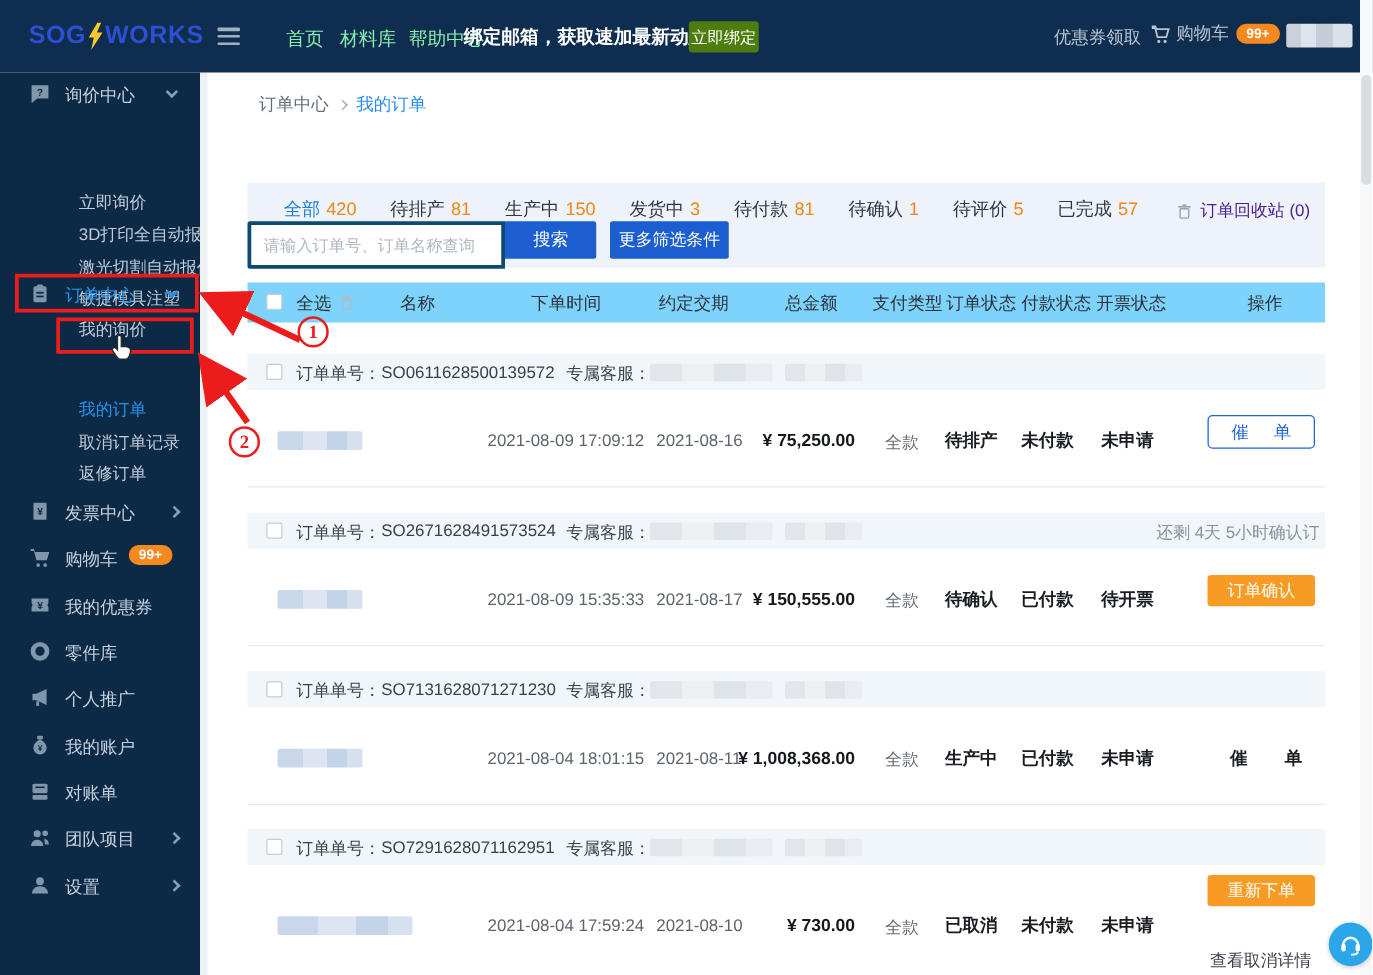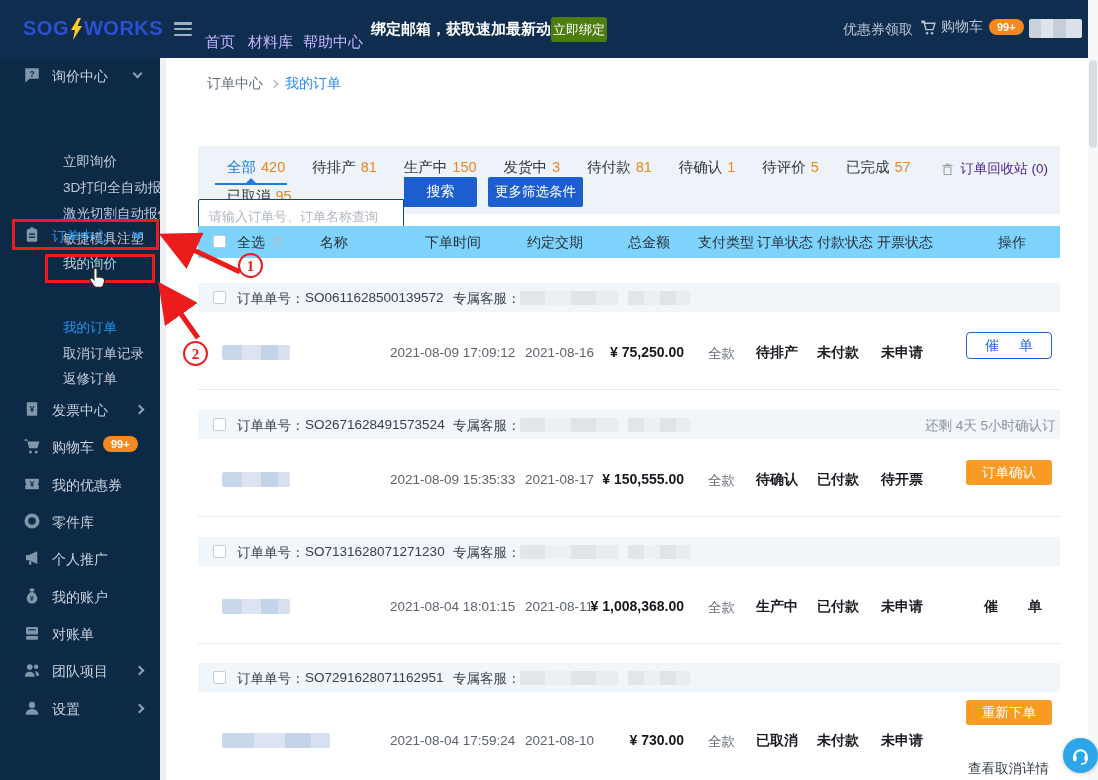--- a/index.html
+++ b/index.html
@@ -8,21 +8,21 @@
     position:relative; width:1098px; height:780px; overflow:hidden;
     font-family:"Liberation Sans","DejaVu Sans",sans-serif; background:#fff;
   }
 
   
   .navbar { position:absolute; top:0; left:0; width:1098px; height:58px; background:#0e2d4f; z-index:5; }
   .logo { position:absolute; left:23px; top:17px; font-size:20px; font-weight:800; color:#2d4fd2; letter-spacing:.5px; display:flex; align-items:center; }
   .logo svg { margin:0 1px; }
   .hamburger { position:absolute; left:174px; top:22px; width:18px; height:14px; display:flex; flex-direction:column; justify-content:space-between; cursor:pointer; }
   .hamburger span { display:block; height:2.5px; background:#9fb0c2; border-radius:1px; }
-  .navlink { position:absolute; top:33px; color:#c4b5fd; font-size:15px; text-decoration:none; cursor:pointer; }
+  .navlink { position:absolute; top:22px; color:#86efac; font-size:15px; text-decoration:none; cursor:pointer;margin-left:24px; }
   .notice { position:absolute; left:371px; top:20px; color:#ffffff; font-size:15px; font-weight:bold; }
   .bind-btn { position:absolute; left:551px; top:17px; width:56px; height:25px; background:#4d7c0f; color:#fff; border:none; border-radius:3px; font-size:13px; cursor:pointer; font-family:inherit; }
   .coupon-link { position:absolute; left:843px; top:21px; color:#b9c4d1; font-size:14px; cursor:pointer; }
   .nav-cart { position:absolute; left:920px; top:18px; display:flex; align-items:center; cursor:pointer; }
   .nav-cart .lbl { color:#b9c4d1; font-size:14px; margin-left:4px; }
   .badge { display:inline-block; background:#f5881f; color:#fff; font-size:11px; font-weight:bold; border-radius:9px; padding:2px 8px; margin-left:6px;text-align:right; }
   .user-blur { position:absolute; left:1029px; top:19px; width:53px; height:19px; border-radius:2px;
     background:linear-gradient(90deg,#c9d2dc 0 22%,#dee4ea 22% 45%,#c4cdd8 45% 70%,#dbe1e8 70%); cursor:pointer; }
 
   
@@ -49,21 +49,21 @@
   .tabbar { position:absolute; left:32px; top:42px; width:862px; height:68px; background:#edf3f9;margin-top:46px; }
   .tabrow1 { position:absolute; left:29px; top:12px; display:flex; gap:27px; }
   .tab { font-size:14.5px; color:#303640; cursor:pointer; white-space:nowrap; }
   .tab .cnt { color:#f08519; margin-left:5px; }
   .tab.active { color:#1b7ce2; }
   .tab-underline { position:absolute; left:17px; top:37px; width:72px; height:2px; background:#1b7ce2; }
   .tab-underline::after { content:""; position:absolute; left:31px; top:-5px; border-left:5px solid transparent; border-right:5px solid transparent; border-bottom:5px solid #1b7ce2; }
   .tabrow2 { position:absolute; left:29px; top:41px; }
   .recycle { position:absolute; right:12px; top:14px; display:flex; align-items:center; gap:5px; color:#4c1d95; font-size:13.5px; cursor:pointer; }
 
-  .search-input { position:absolute; left:32px; top:119px; width:206px; height:30px; border:1px solid #0c4a6e; border-radius:2px 0 0 2px; padding:16px 10px; font-size:13px; color:#333; font-family:inherit;margin-top:22px; }
+  .search-input { position:absolute; left:32px; top:119px; width:206px; height:30px; border:3px solid #0c4a6e; border-radius:2px 0 0 2px; padding:16px 10px; font-size:13px; color:#333; font-family:inherit; }
   .search-input::placeholder { color:#b0b8c1; }
   .btn-blue { position:absolute; height:30px; background:#1c5ed0; color:#fff; border:none; font-size:14px; cursor:pointer; font-family:inherit; }
   .btn-search { left:238px; top:119px; width:73px; border-radius:0 2px 2px 0; }
   .btn-more { left:322px; top:119px; width:95px; border-radius:2px; font-size:13.5px; }
 
   .thead { position:absolute; left:32px; top:168px; width:862px; height:32px; background:#7dd3fc; font-size:14px; color:#2b313a; }
   .th { position:absolute; top:8px; white-space:nowrap; }
   .checkbox { position:absolute; width:13px; height:13px; border:1px solid #c6ccd4; border-radius:2px; background:#fff; cursor:pointer; }
 
   .group { position:absolute; left:32px; width:862px; height:127px; }

